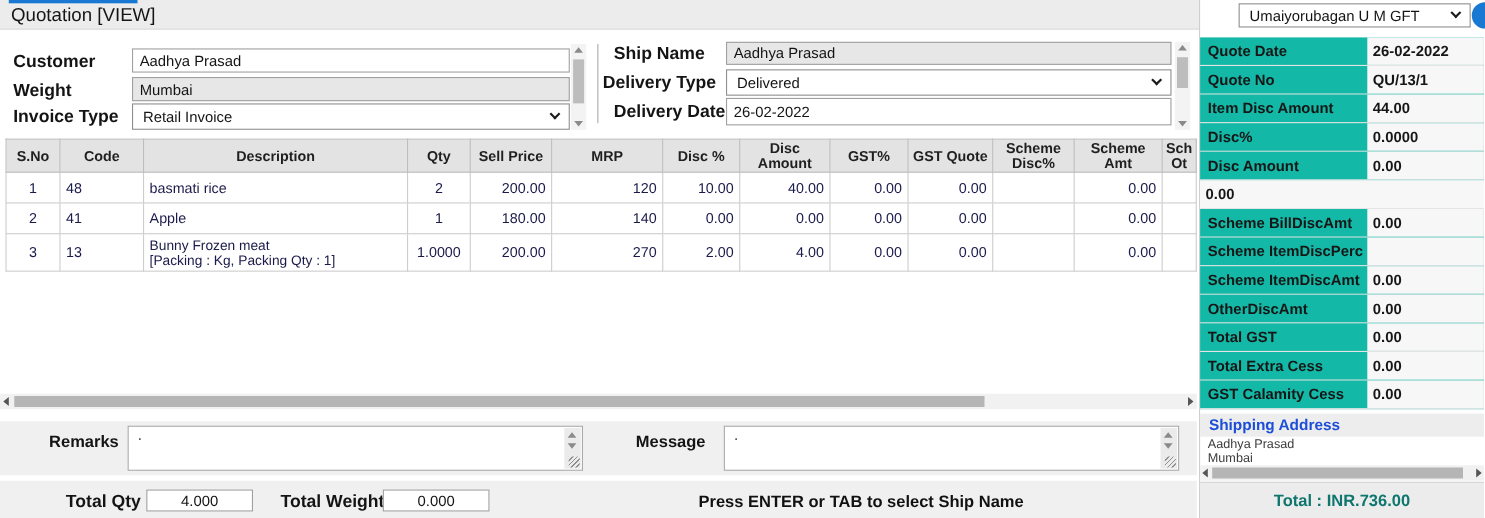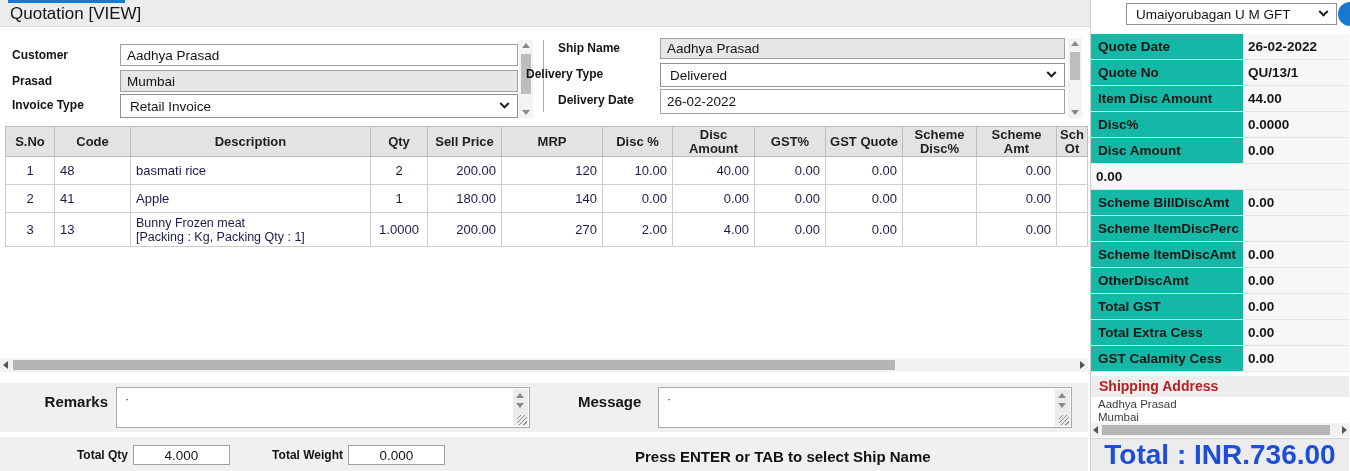--- a/index.html
+++ b/index.html
@@ -7,21 +7,21 @@
     font-family:"Liberation Sans", sans-serif; }
   #app { position:relative; width:1350px; height:471px; background:#fff; overflow:hidden; }
 
   
   .titlebar { position:absolute; left:0; top:0; width:1090px; height:27px;
     background:#ececec; border-bottom:1px solid #dcdcdc; }
   .tabline { position:absolute; left:8px; top:0; width:117px; height:3px; }
   .pagetitle { position:absolute; left:10px; top:4px; font-size:17px; color:#151515; }
 
   
-  .lbl { position:absolute; font-weight:bold; font-size:12px; color:#141414; white-space:nowrap; }
+  .lbl { position:absolute; font-weight:bold; font-size:16px; color:#141414; white-space:nowrap; }
   .inp { position:absolute; background:#fff; border:1px solid #a0a0a0; font-size:13.5px;
     color:#141414; padding:0 6px; font-family:inherit; outline:none; }
   .inp.ro { background:#e7e7e7; }
   .fsel { position:absolute; background:#fff; border:1px solid #8f8f8f; font-size:13.5px;
     color:#141414; display:flex; align-items:center; padding:0 9px; cursor:default; }
   .fsel .seltxt { white-space:nowrap; overflow:hidden; }
   .chev { margin-left:auto; width:7px; height:7px; border-right:2px solid #1c1c1c;
     border-bottom:2px solid #1c1c1c; transform:rotate(45deg) translate(-2px,-2px); flex:none; }
   .vdiv { position:absolute; width:1px; background:#ababab; }
 
@@ -64,56 +64,56 @@
     border-left:1px solid #cfcfcf; }
   .dropdown { position:absolute; left:35px; top:3px; width:211px; height:22px; }
   .circlebtn { position:absolute; left:247px; top:2px; width:24px; height:24px; border-radius:50%; }
   .srows { position:absolute; left:0; top:34px; width:258px; }
   .srow { display:flex; height:26px; align-items:stretch; border-bottom:1px solid #e4e4e4; background:#14b8a6; }
   .srow .sl { flex:0 0 152px; font-weight:bold; font-size:13.5px; color:#161616;
     padding-left:7px; display:flex; align-items:center; }
   .srow .sv { flex:1; font-size:13.5px; font-weight:bold; color:#161616; background:#f7f7f7;
     display:flex; align-items:center; padding-left:5px; }
   .shiphdr { position:absolute; left:0; top:376px; width:258px; height:21px; background:#ededed;
-    font-weight:bold; font-size:14px; color:#b91c1c; padding-left:8px; line-height:21px; }
+    font-weight:bold; font-size:14px; color:#1d4ed8; padding-left:8px; line-height:21px; }
   .shipbox { position:absolute; left:2px; top:398px; width:254px; height:25px; background:#fff;
     overflow:hidden; font-size:11.5px; line-height:12.5px; color:#3c3c3c; padding-left:5px; }
   .totalbar { position:absolute; left:0; top:438px; width:258px; height:33px; background:#ececec;
     border-top:1px solid #d5d5d5; display:flex; align-items:center; justify-content:center;
-    font-weight:bold; font-size:28px; color:#1d4ed8; }
+    font-weight:bold; font-size:15px; color:#0f766e; }
 </style>
 </head>
 <body>
 
 <div id="app">
 
   <div class="titlebar">
     <div class="tabline" style="background:#1878d2;"></div>
     <div class="pagetitle">Quotation [VIEW]</div>
   </div>
 
   <div class="lbl" style="left:12px; top:48px;">Customer</div>
   <input class="inp" style="left: 120px; top: 44px; width: 398px; height: 22px;" value="Aadhya Prasad">
-  <div class="lbl" style="left:12px; top:74px;">Prasad</div>
+  <div class="lbl" style="left:12px; top:74px;">Weight</div>
   <input class="inp ro" style="left: 120px; top: 70px; width: 398px; height: 22px;" readonly="" value="Mumbai">
   <div class="lbl" style="left:12px; top:98px;">Invoice Type</div>
   <div class="fsel" style="left:120px; top:94px; width:398px; height:24px;">
     <span class="seltxt">Retail Invoice</span>
     <span class="chev"></span>
   </div>
   <div class="vsb" style="left:519px; top:40px; height:78px;">
     <span class="tu" style="top:3px;"></span>
     <span class="vthumb" style="top:14px; height:40px;"></span>
     <span class="tdn" style="bottom:3px;"></span>
   </div>
   <div class="vdiv" style="left:543px; top:40px; height:72px;"></div>
 
   <div class="lbl" style="left:558px; top:41px;">Ship Name</div>
   <input class="inp ro" style="left: 660px; top: 38px; width: 405px; height: 21px;" readonly="" value="Aadhya Prasad">
-  <div class="lbl" style="left:526px; top:67px;">Delivery Type</div>
+  <div class="lbl" style="left:548px; top:67px;">Delivery Type</div>
   <div class="fsel" style="left:660px; top:63px; width:405px; height:24px;">
     <span class="seltxt">Delivered</span>
     <span class="chev"></span>
   </div>
   <div class="lbl" style="left:558px; top:93px;">Delivery Date</div>
   <input class="inp" style="left: 660px; top: 89px; width: 405px; height: 25px;" value="26-02-2022">
   <div class="vsb" style="left:1068px; top:38px; height:80px;">
     <span class="tu" style="top:3px;"></span>
     <span class="vthumb" style="top:14px; height:28px;"></span>
     <span class="tdn" style="bottom:3px;"></span>

